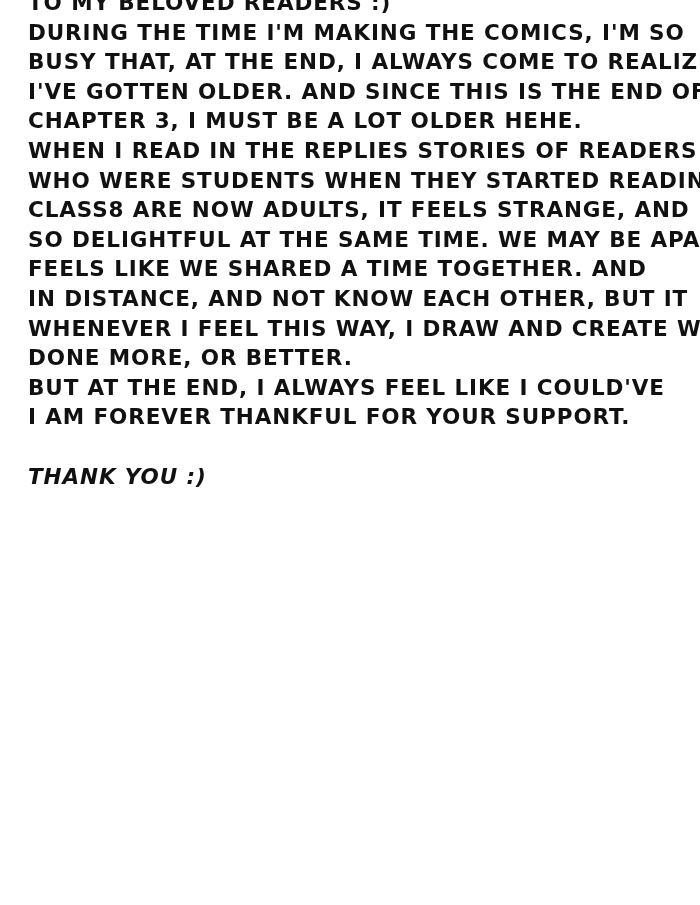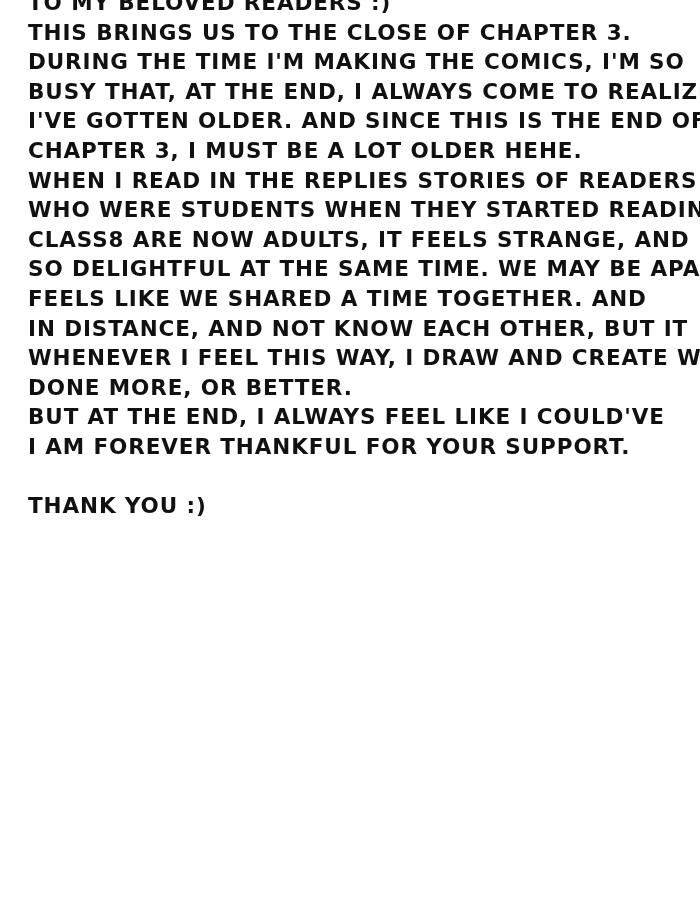--- a/index.html
+++ b/index.html
@@ -46,29 +46,29 @@
   }
   .thanks {
     font-family: "DejaVu Sans", sans-serif;
     font-weight: 700;
     font-size: 21.5px;
     line-height: 29.6px;
     letter-spacing: 0.9px;
     color: #111111;
     white-space: pre;
     text-transform: uppercase;
+    font-style: italic;
   }
 </style>
 </head>
 <body>
 
 <div class="page">
   <div class="note-block">
     <div class="line clipped">TO MY BELOVED READERS :)</div>
-    <div class="line">THIS BRINGS US TO THE CLOSE OF CHAPTER 3.</div>
     <div class="line">DURING THE TIME I'M MAKING THE COMICS, I'M SO</div>
     <div class="line">BUSY THAT, AT THE END, I ALWAYS COME TO REALIZE</div>
     <div class="line">I'VE GOTTEN OLDER. AND SINCE THIS IS THE END OF</div>
     <div class="line">CHAPTER 3, I MUST BE A LOT OLDER HEHE.</div>
     <div class="line">WHEN I READ IN THE REPLIES STORIES OF READERS</div>
     <div class="line">WHO WERE STUDENTS WHEN THEY STARTED READING</div>
     <div class="line">CLASS8 ARE NOW ADULTS, IT FEELS STRANGE, AND</div>
     <div class="line">SO DELIGHTFUL AT THE SAME TIME. WE MAY BE APART</div>
     <div class="line">FEELS LIKE WE SHARED A TIME TOGETHER. AND</div>
     <div class="line">IN DISTANCE, AND NOT KNOW EACH OTHER, BUT IT</div>

